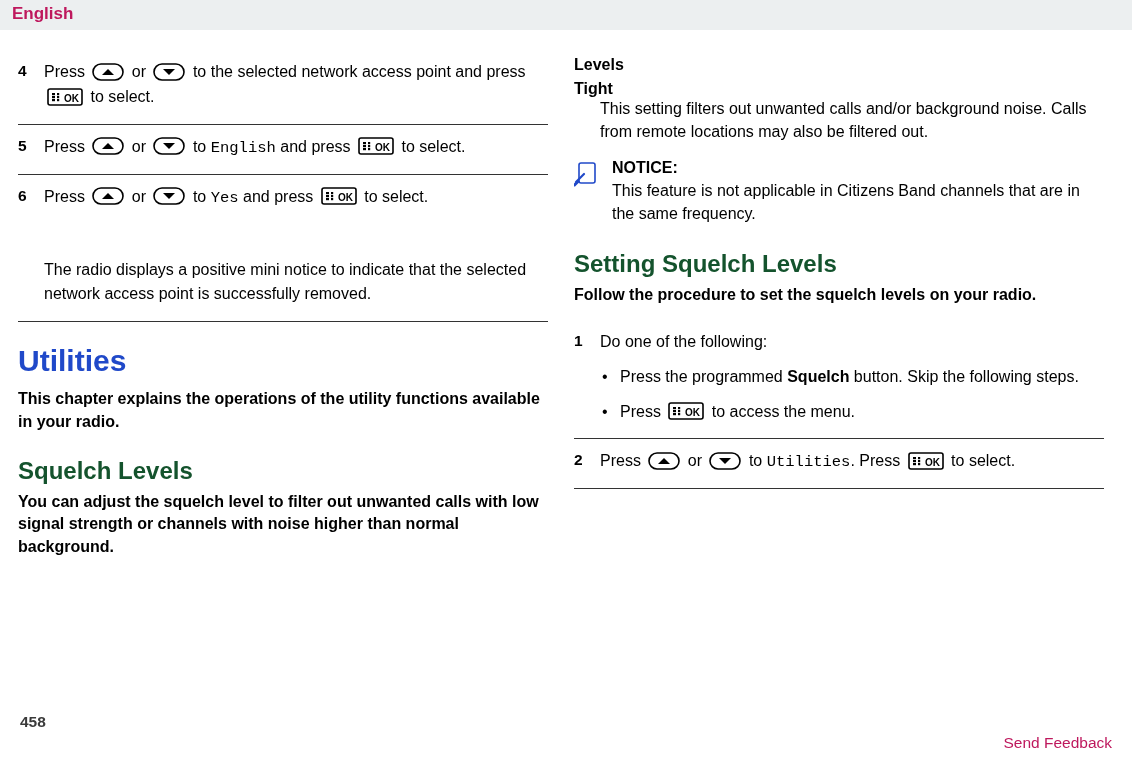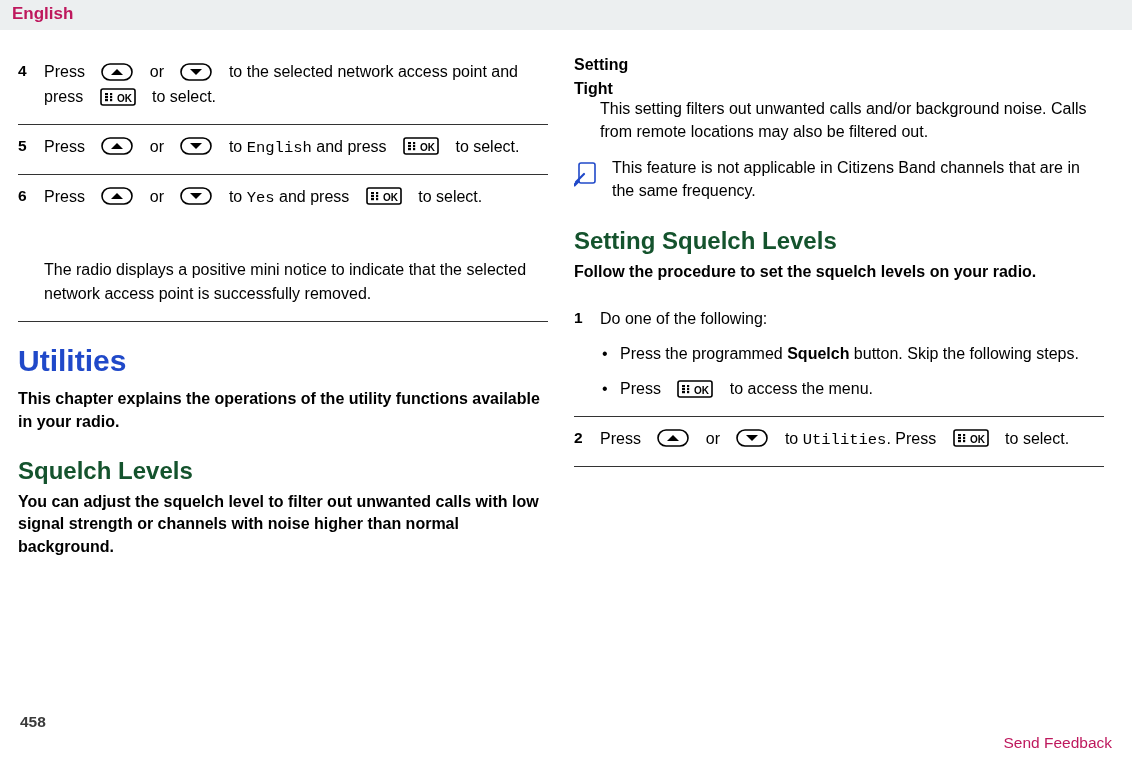--- a/index.html
+++ b/index.html
@@ -45,21 +45,21 @@
   }
   .step-body {
     flex: 1;
     line-height: 1.55;
   }
   .step-body p { margin-bottom: 10px; }
   .step-body p:last-child { margin-bottom: 0; margin-top: 48px; }
   .icon-btn {
     display: inline-block;
     vertical-align: middle;
-    margin: 0 12px;
+    margin: 0 3px;
     position: relative;
     top: -1px;
   }
   .icon-btn svg { display: block; }
   .mono {
     font-family: "Courier New", Courier, monospace;
     font-size: 15.5px;
   }
   h1.big {
     color: #2049c9;
@@ -194,37 +194,38 @@
     <p class="intro">This chapter explains the operations of the utility functions available in your radio.</p>
 
     <h2 class="sub">Squelch Levels</h2>
     <p class="intro">You can adjust the squelch level to filter out unwanted calls with low signal strength or channels with noise higher than normal background.</p>
 
   </div>
 
   <div class="col">
 
     <div>
-      <div class="dt">Setting</div>
+      <div class="dt">Levels</div>
     </div>
 
     <div>
       <div class="dt">Tight</div>
       <div class="dd">This setting filters out unwanted calls and/or background noise. Calls from remote locations may also be filtered out.</div>
     </div>
 
     <div class="notice-box">
       <span class="notice-icon">
         <svg width="28" height="28" viewBox="0 0 28 28">
           <rect x="5" y="4" width="16" height="20" rx="2" fill="none" stroke="#2049c9" stroke-width="1.6"></rect>
           <path d="M2 23 L10 15" stroke="#2049c9" stroke-width="2.2" stroke-linecap="round"></path>
           <path d="M0.5 26 L4 22.5" stroke="#2049c9" stroke-width="3" stroke-linecap="round"></path>
         </svg>
       </span>
       <div class="notice-text">
+        <span class="nh">NOTICE:</span>
         <span>This feature is not applicable in Citizens Band channels that are in the same frequency.</span>
       </div>
     </div>
 
     <h2 class="sub">Setting Squelch Levels</h2>
     <p class="intro" style="margin-bottom:14px;">Follow the procedure to set the squelch levels on your radio.</p>
 
     <div class="step-row no-border" style="padding-bottom:4px;">
       <div class="step-num">1</div>
       <div class="step-body">

